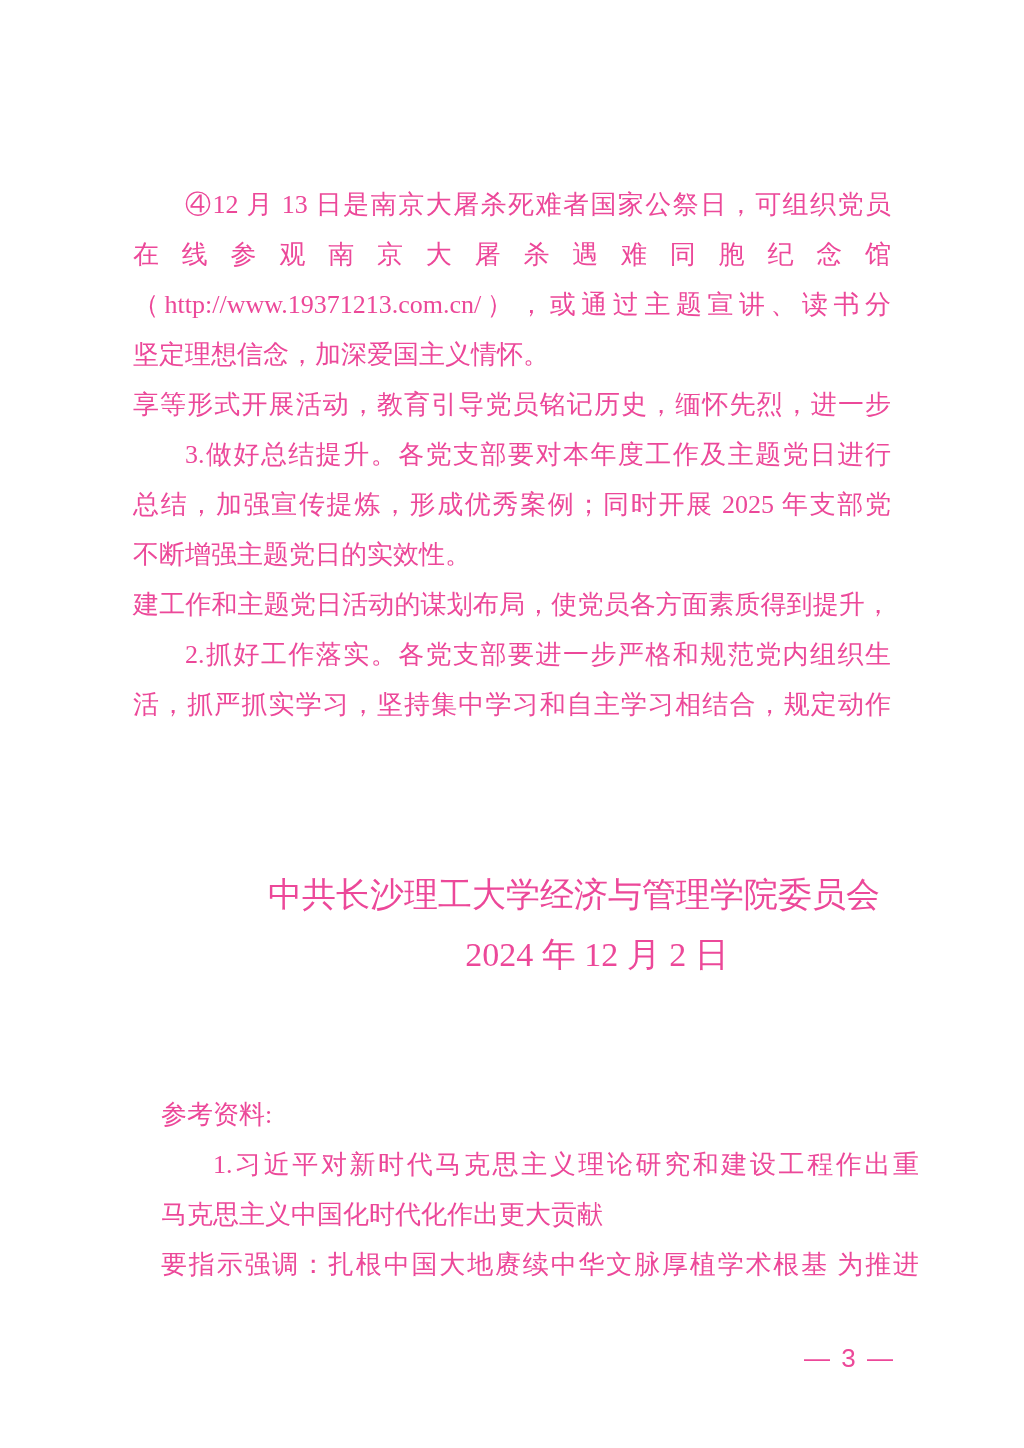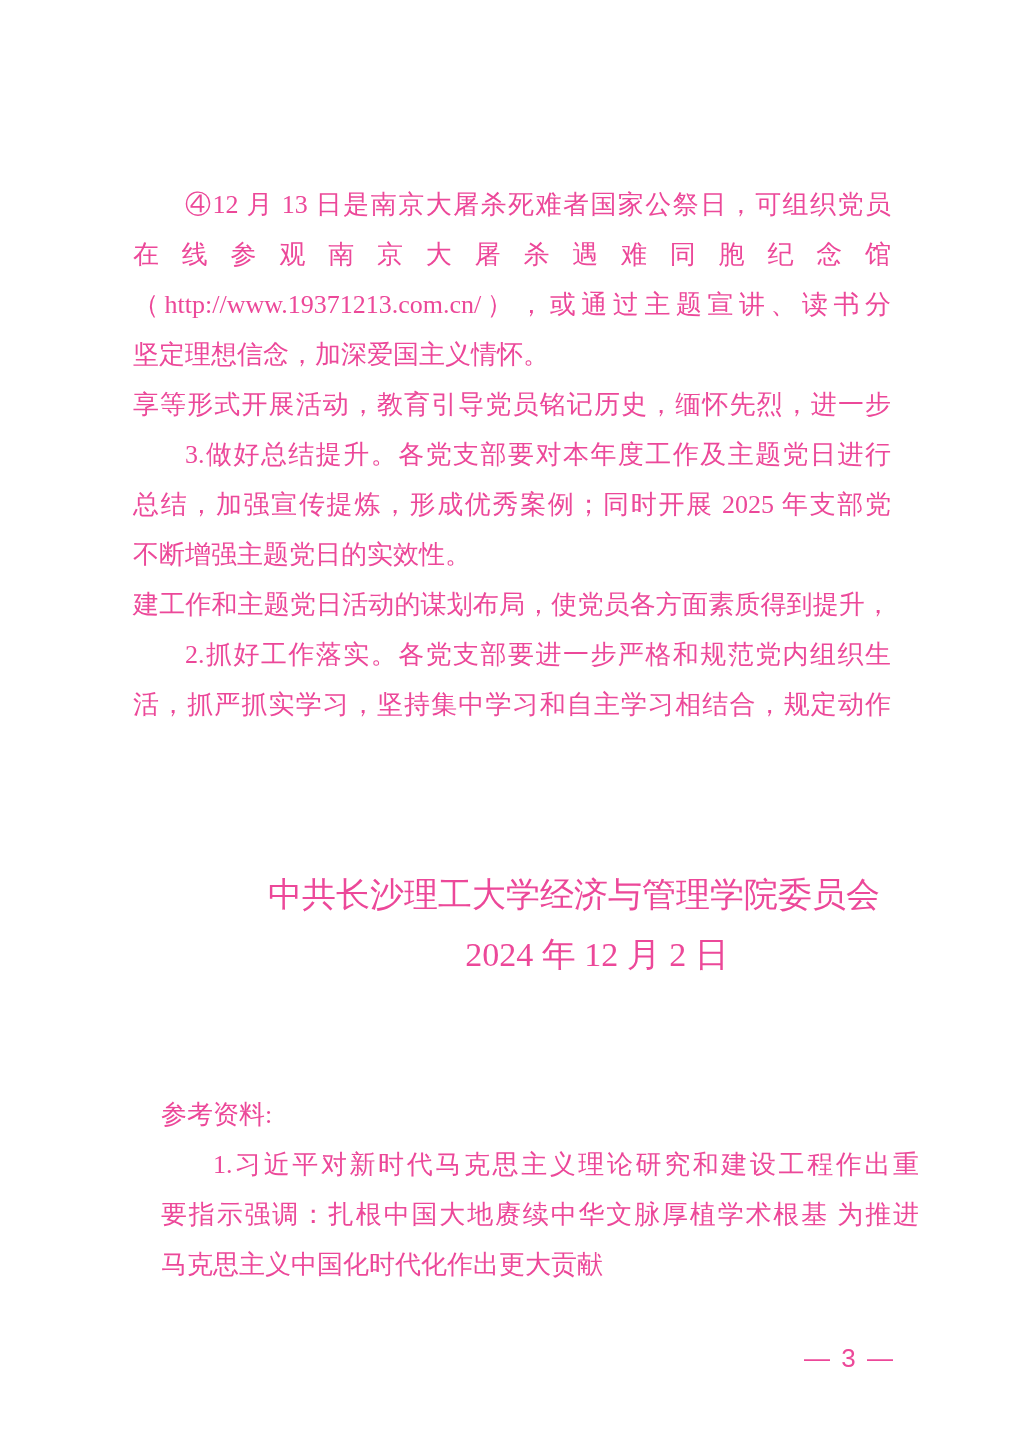--- a/index.html
+++ b/index.html
@@ -87,19 +87,19 @@
   </div>
 
   <div class="sig-block">
     <div class="sig-org">中共长沙理工大学经济与管理学院委员会</div>
     <div class="sig-date">2024 年 12 月 2 日</div>
   </div>
 
   <div class="refs-block">
     <div class="line end">参考资料:</div>
     <div class="line j ind">1.习近平对新时代马克思主义理论研究和建设工程作出重</div>
+    <div class="line end">马克思主义中国化时代化作出更大贡献</div>
     <div class="line j">要指示强调：扎根中国大地赓续中华文脉厚植学术根基 为推进</div>
-    <div class="line end">马克思主义中国化时代化作出更大贡献</div>
   </div>
 
   <div class="footer">— 3 —</div>
 
 </div>
 
 </body></html>

